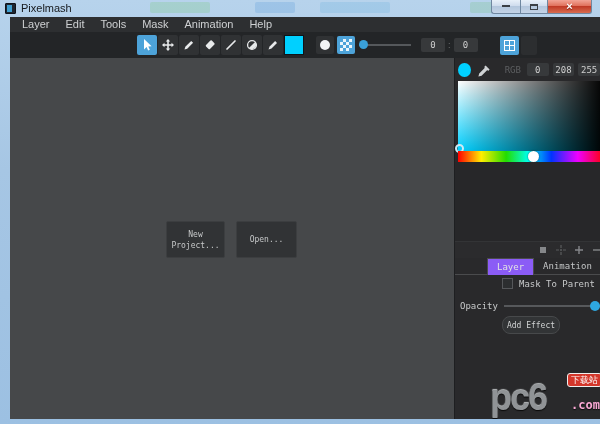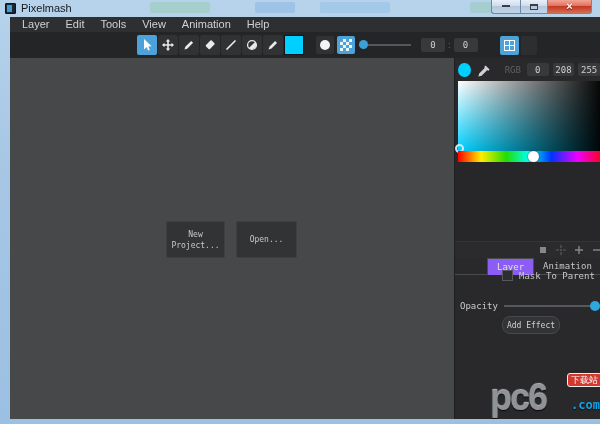--- a/index.html
+++ b/index.html
@@ -124,21 +124,21 @@
     position:absolute; top:183px; left:0; width:152px; height:17px;
     background:#2b2b2d; border-top:1px solid #333436;
     display:flex; align-items:center; justify-content:flex-end; padding-right:4px; gap:5px;
   }
   .lt-btn { width:13px; height:13px; display:flex; align-items:center; justify-content:center; cursor:pointer; }
 
   .tabs { position:absolute; top:200px; left:0; width:152px; height:17px; border-bottom:1px solid #4a4b4d; display:flex; padding-left:4px; }
   .tab { font-size:9px; color:#c4c6c7; padding:3px 9px 0 9px; height:17px; cursor:pointer; }
   .tab.active { background:#8b5cf6; border:1px solid #4a4b4d; border-bottom:none; color:#e2e3e4;margin-left:28px; }
 
-  .mask-row { position:absolute; top:212px; left:47px; display:flex; align-items:center; cursor:pointer; }
+  .mask-row { position:absolute; top:220px; left:47px; display:flex; align-items:center; cursor:pointer; }
   .checkbox { width:11px; height:11px; background:#2c2e30; border:1px solid #55575a; margin-right:6px; }
   .mask-label { font-size:9px; color:#c8cacb; }
 
   .opacity-row { position:absolute; top:240px; left:5px; width:142px; height:16px; display:flex; align-items:center; }
   .opacity-label { font-size:9px; color:#c8cacb; margin-right:6px; }
   .op-slider { position:relative; flex:1; height:14px; cursor:pointer; }
   .op-slider .track { position:absolute; top:6px; left:0; right:0; height:2px; background:#56585b; }
   .op-slider .thumb { position:absolute; top:2px; right:2px; width:10px; height:10px; border-radius:50%; background:#2ea7e0; }
 
   .add-effect {
@@ -151,21 +151,21 @@
   .watermark { position:absolute; right:4px; bottom:7px; width:112px; height:38px; }
   .wm-text {
     position:absolute; left:0; bottom:-4px; font-size:36px; font-weight:bold; letter-spacing:-2px;
     color:#909396; text-shadow:0 1px 1px #0a0a0a, 0 -1px 1px #b9bcbe; line-height:1;
     font-family:"Liberation Sans", sans-serif;
   }
   .wm-badge {
     position:absolute; right:0; top:-1px; background:#d4372b; color:#fff; font-size:9px;
     padding:1px 3px; border-radius:3px; border:1px solid #efefef; line-height:10px;
   }
-  .wm-com { position:absolute; right:2px; bottom:0; font-size:12px; font-weight:bold; color:#0ea5e9;
+  .wm-com { position:absolute; right:2px; bottom:0; font-size:12px; font-weight:bold; color:#f9a8d4;
     text-shadow:0 1px 1px #0a0a0a; }
 </style>
 </head>
 <body>
 
 <div class="window">
 
   <div class="titlebar">
     <div class="glass-artifact ga1"></div>
     <div class="glass-artifact ga2"></div>
@@ -185,21 +185,21 @@
         </div>
     </div>
   </div>
 
   <div class="app">
 
     <div class="menubar">
       <span class="menu-item">Layer</span>
       <span class="menu-item">Edit</span>
       <span class="menu-item">Tools</span>
-      <span class="menu-item">View</span>
+      <span class="menu-item">Mask</span>
       <span class="menu-item">Animation</span>
       <span class="menu-item">Help</span>
     </div>
 
     <div class="toolbar">
       <div style="width:127px"></div>
 
       <div class="tool-btn selected">
         <span>
             <svg width="12" height="12" viewBox="0 0 12 12">

